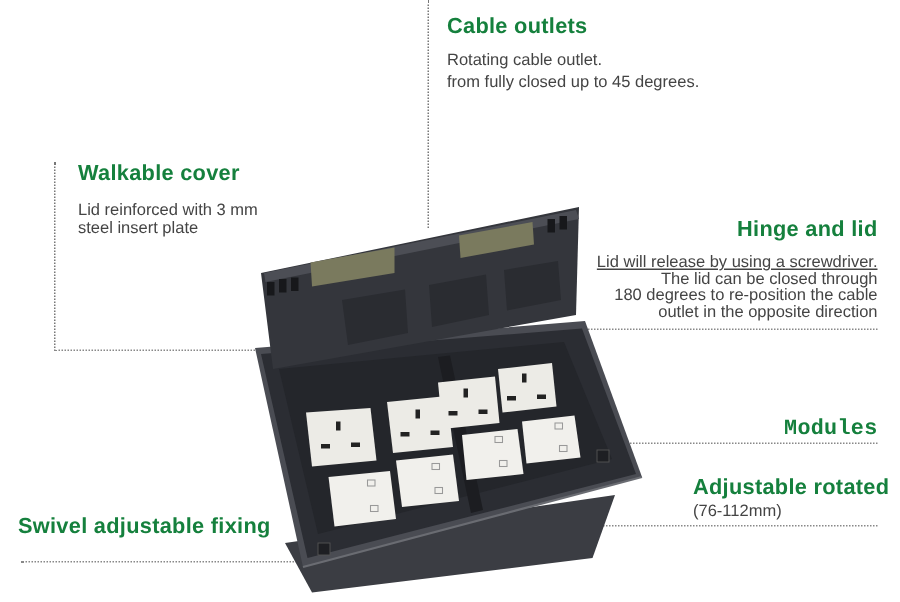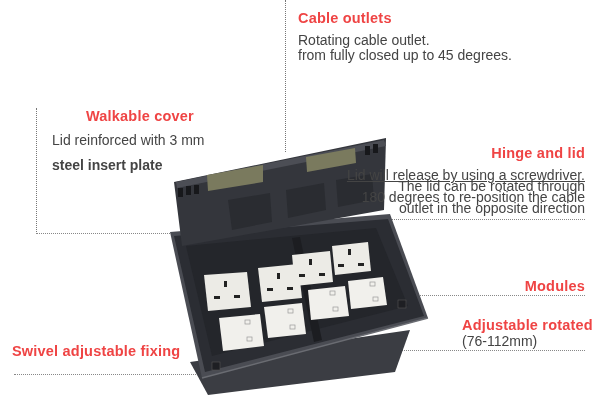--- a/index.html
+++ b/index.html
@@ -1,21 +1,21 @@
 <!DOCTYPE html>
 <html><head>
 <meta charset="utf-8">
 <style>
   html, body { margin:0; padding:0; }
   body {
     width:600px; height:401px; background:#ffffff; position:relative; overflow:hidden;
     font-family:"Liberation Sans", "DejaVu Sans", sans-serif; color:#1a1a1a;
   }
-  .title { position:absolute; font-weight:bold; font-size:14.5px; letter-spacing:0.2px; color:#ef4444; white-space:nowrap; }
-  .desc  { position:absolute; font-size:14px; line-height:11.5px; color:#444; white-space:nowrap; }
+  .title { position:absolute; font-weight:bold; font-size:14.5px; letter-spacing:0.2px; color:#15803d; white-space:nowrap; }
+  .desc  { position:absolute; font-size:11px; line-height:11.5px; color:#444; white-space:nowrap; }
   .right { text-align:right; }
   .vline { position:absolute; border-left:1.3px dotted #777; width:0; }
   .hline { position:absolute; border-top:1.3px dotted #888; height:0; }
 
   
   .product { position:absolute; left:0; top:0; width:600px; height:401px; pointer-events:none; }
 </style>
 </head>
 <body>
 
@@ -105,28 +105,28 @@
   </g>
 
   <rect x="212" y="362" width="8" height="8" fill="#1e1f23" stroke="#555" stroke-width="0.6"></rect>
   <rect x="398" y="300" width="8" height="8" fill="#1e1f23" stroke="#555" stroke-width="0.6"></rect>
 </svg>
 
 <div class="title" style="left:298px; top:10px;">Cable outlets</div>
 <div class="desc" style="left:298px; top:35px;">Rotating cable outlet.</div>
 <div class="desc" style="left:298px; top:50px;">from fully closed up to 45 degrees.</div>
 
-<div class="title" style="left:52px; top:108px;margin-left:34px;">Walkable cover</div>
+<div class="title" style="left:52px; top:108px;">Walkable cover</div>
 <div class="desc" style="left:52px; top:135px;">Lid reinforced with 3 mm</div>
-<div class="desc" style="left:52px; top:160px;font-weight:bold;">steel insert plate</div>
+<div class="desc" style="left:52px; top:147px;">steel insert plate</div>
 
 <div class="title right" style="right:15px; top:145px;">Hinge and lid</div>
 <div class="desc right" style="right:15px; top:170px;text-decoration:underline;">Lid will release by using a screwdriver.</div>
-<div class="desc right" style="right:15px; top:181px;">The lid can be rotated through</div>
+<div class="desc right" style="right:15px; top:181px;">The lid can be closed through</div>
 <div class="desc right" style="right:15px; top:192px;">180 degrees to re-position the cable</div>
 <div class="desc right" style="right:15px; top:203px;">outlet in the opposite direction</div>
 
-<div class="title right" style="right:15px; top:278px;">Modules</div>
+<div class="title right" style="right:15px; top:278px;font-family:Liberation Mono, monospace;">Modules</div>
 
 <div class="title" style="left:462px; top:317px;">Adjustable rotated</div>
 <div class="desc" style="left:462px; top:336px;">(76-112mm)</div>
 
 <div class="title" style="left:12px; top:343px;">Swivel adjustable fixing</div>
 
 </body></html>

